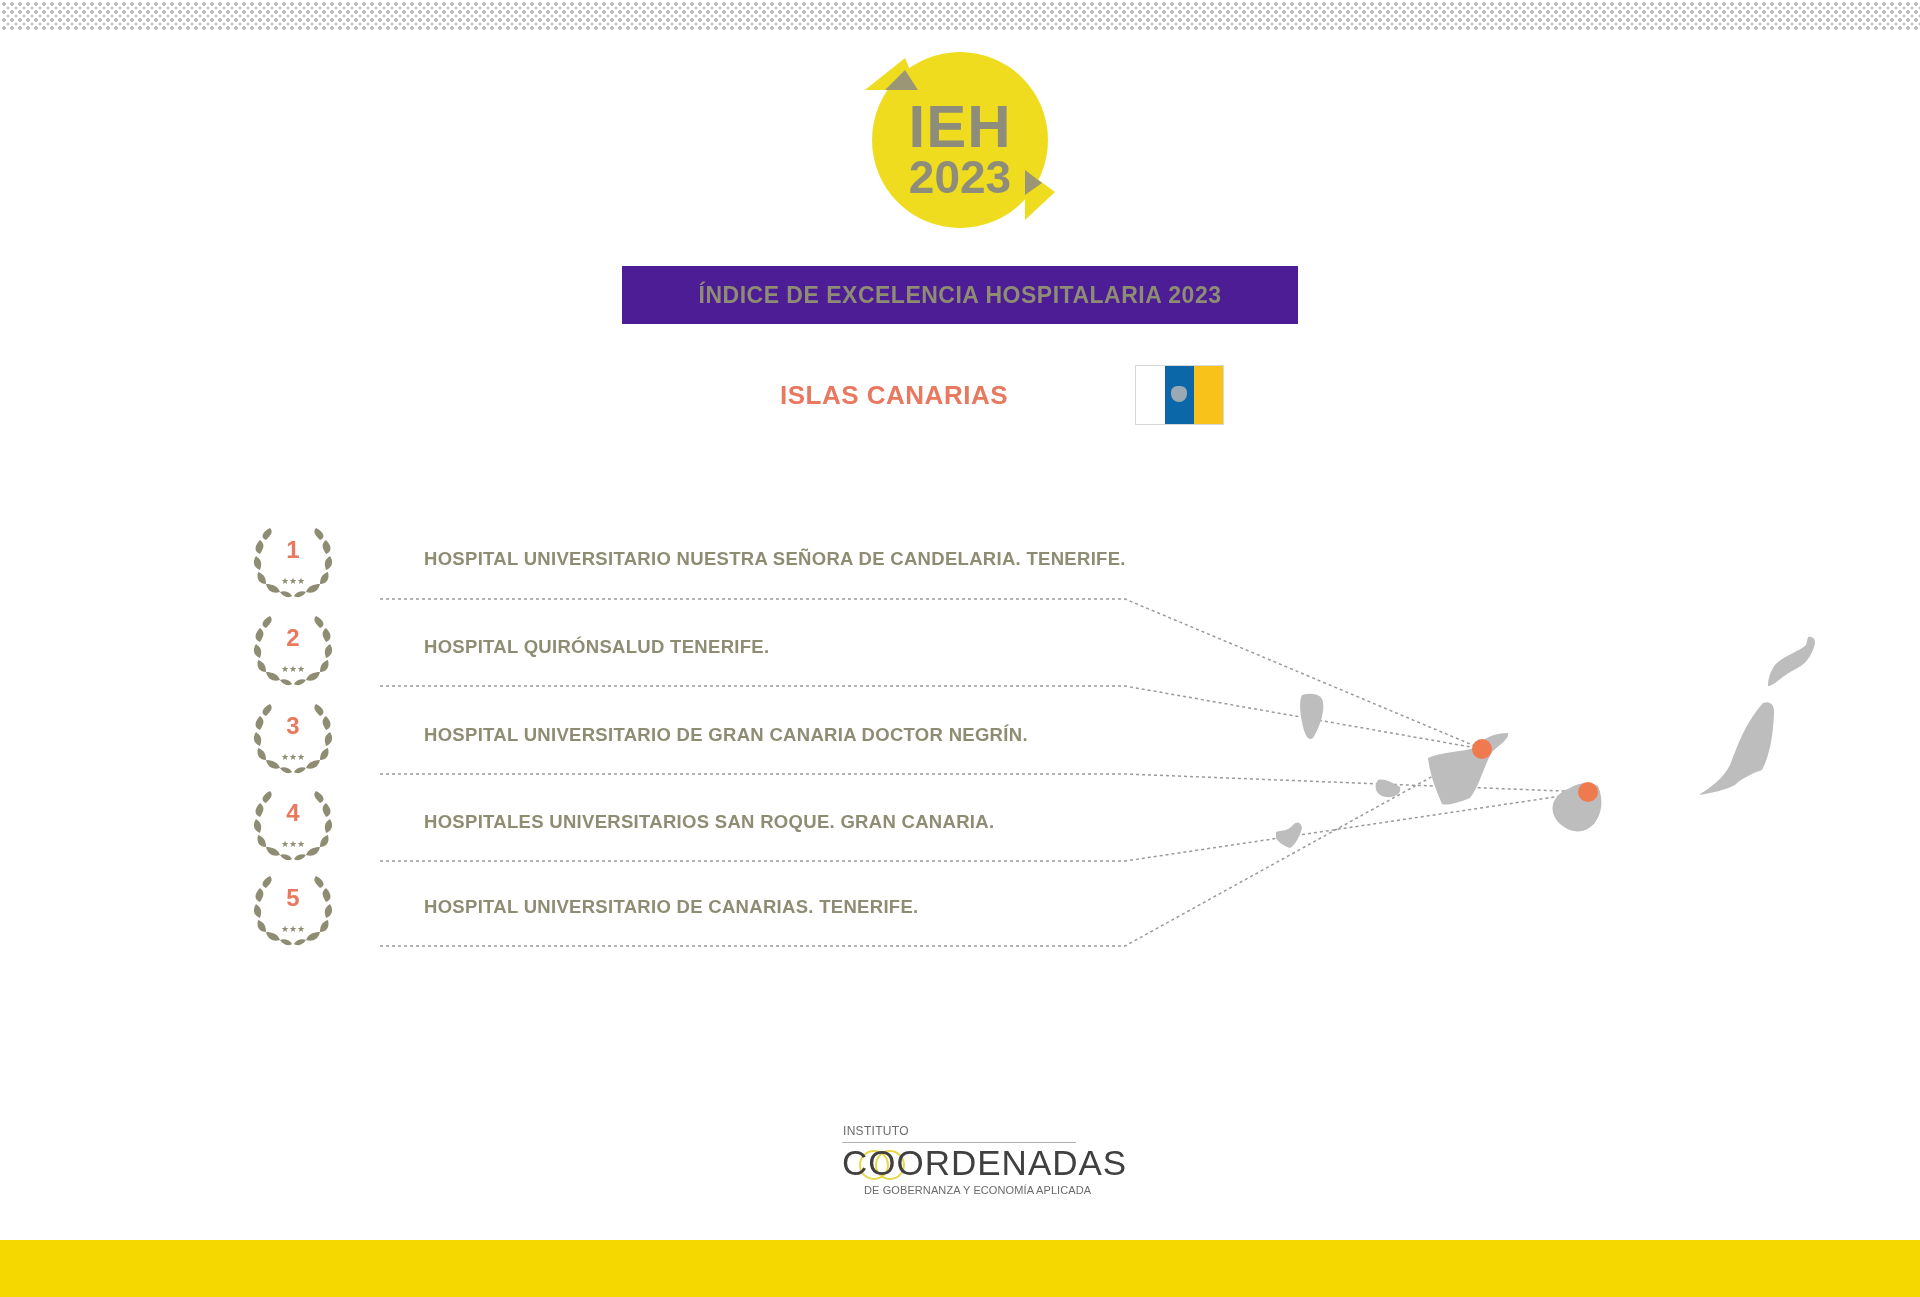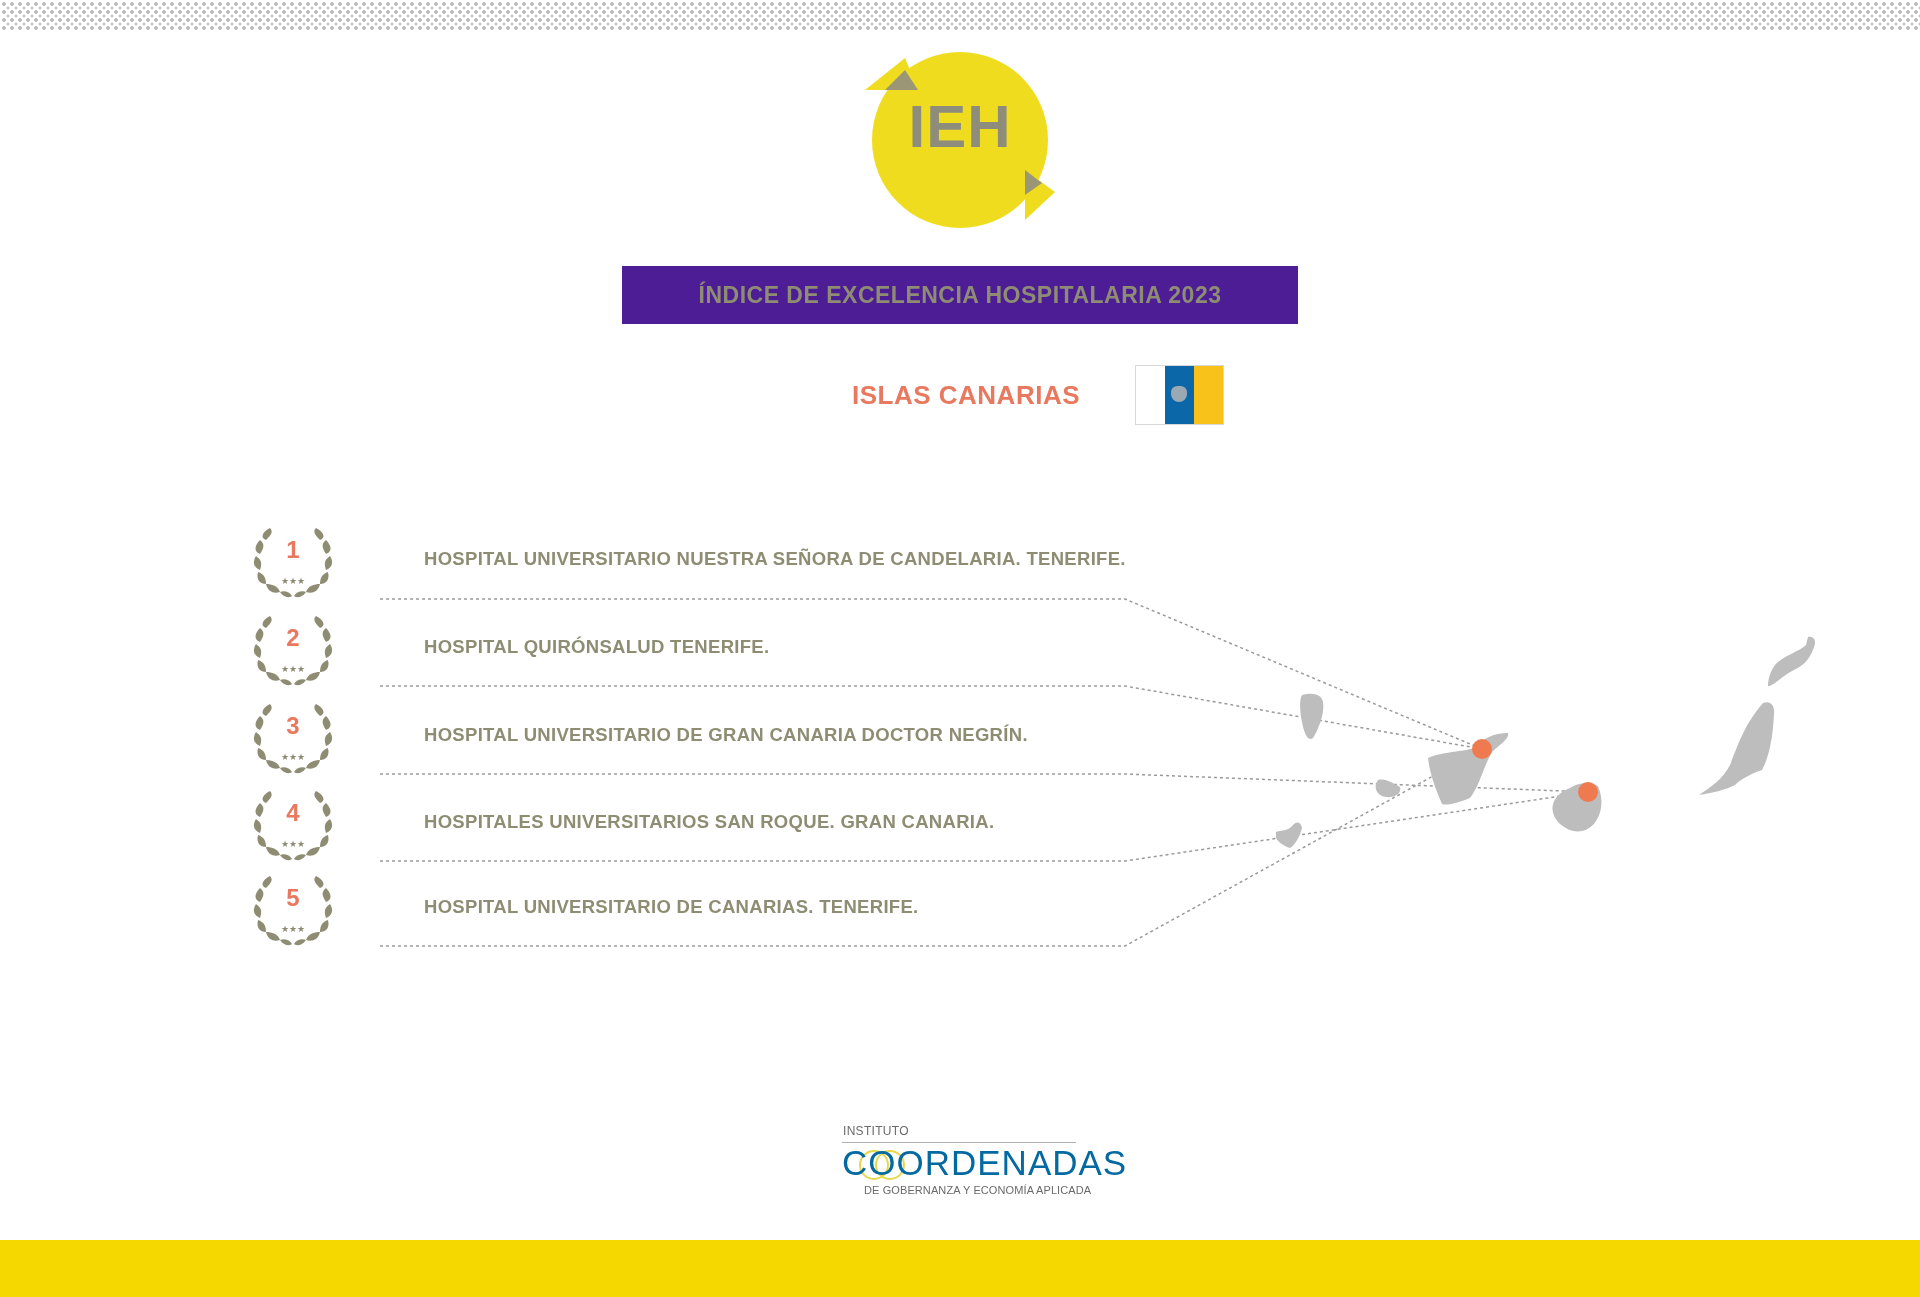--- a/index.html
+++ b/index.html
@@ -11,56 +11,57 @@
   .dots-band-b { position:absolute; left:4px; top:4px; width:1920px; height:26px;
     background-image: radial-gradient(circle, #c8c8c8 1.4px, transparent 1.7px);
     background-size: 8px 8px; }
   .logo { position:absolute; left:860px; top:50px; width:200px; height:190px; }
   .logo-text { position:absolute; left:0; width:200px; text-align:center; color:#8e8d7c; font-weight:bold; }
   .logo-ieh { top:42px; font-size:60px; letter-spacing:1px; }
   .logo-year { top:100px; font-size:46px; }
   .title-banner { position:absolute; left:622px; top:266px; width:676px; height:58px; background:#4c1d95;
     display:flex; align-items:center; justify-content:center; }
   .title-banner span { color:#8e8d73; font-weight:bold; font-size:23px; letter-spacing:0.5px; }
-  .region { position:absolute; left:780px; top:380px; width:300px; text-align:right; color:#e8795f;
+  .region { position:absolute; left:780px; top:380px; width:300px; text-align:left; color:#e8795f;
     font-weight:bold; font-size:26px; letter-spacing:0.5px; }
   .flag { position:absolute; left:1135px; top:365px; width:87px; height:58px; display:flex; border:1px solid #d8d8d8; }
   .flag .w { flex:1; background:#ffffff; }
   .flag .b { flex:1; background:#0b67a8; position:relative; }
   .flag .y { flex:1; background:#f9c21a; }
   .flag .crest { position:absolute; left:6px; top:20px; width:16px; height:16px; background:#9aa9b3; border-radius:40% 40% 50% 50%; }
   .rank-row { position:absolute; left:250px; width:1120px; height:80px; }
   .laurel { position:absolute; left:0; top:0; width:86px; height:80px; }
   .rank-num { position:absolute; left:0; top:16px; width:86px; text-align:center; color:#e8795f;
     font-weight:bold; font-size:24px; }
   .hosp-name { position:absolute; left:130px; top:28px; color:#8e8d73; font-weight:bold; font-size:18.5px;
     letter-spacing:0.3px; white-space:nowrap;margin-left:44px; }
   .map-svg { position:absolute; left:0; top:0; }
   .footer-logo { position:absolute; left:842px; top:1120px; width:238px; height:80px; }
   .fl-inst { position:absolute; left:1px; top:4px; font-size:12px; color:#6a6a6a; letter-spacing:0.3px; }
   .fl-rule { position:absolute; left:0; top:22px; width:234px; height:1px; background:#b0b0b0; }
-  .fl-main { position:absolute; left:0; top:23px; font-size:35px; color:#0369a1; letter-spacing:1px; font-weight:normal; }
+  .fl-main { position:absolute; left:0; top:23px; font-size:35px; color:#404040; letter-spacing:1px; font-weight:normal; }
   .fl-sub { position:absolute; left:1px; top:64px; font-size:11px; color:#6a6a6a; white-space:nowrap; letter-spacing:0.1px;margin-left:21px; }
   .bottom-band { position:absolute; left:0; top:1240px; width:1920px; height:57px; background:#f4d800; }
 </style>
 </head>
 <body>
 
 <div class="dots-band"></div>
 <div class="dots-band-b"></div>
 
 <div class="logo">
   <svg width="200" height="190" viewBox="0 0 200 190">
     <circle cx="100" cy="90" r="88" fill="#f0dc1e"></circle>
     <polygon points="5,40 45,8 58,40" fill="#f0dc1e"></polygon>
     <polygon points="25,40 45,20 58,40" fill="#9a9676"></polygon>
     <polygon points="165,120 195,142 165,170" fill="#f0dc1e"></polygon>
     <polygon points="165,120 182,133 165,145" fill="#9a9676"></polygon>
   </svg>
   <div class="logo-text logo-ieh">IEH</div>
+  <div class="logo-text logo-year">2023</div>
 </div>
 
 <div class="title-banner">
   <span>ÍNDICE DE EXCELENCIA HOSPITALARIA 2023</span>
 </div>
 
 <div class="region">ISLAS CANARIAS</div>
 <div class="flag">
   <div class="w"></div>
   <div class="b">

